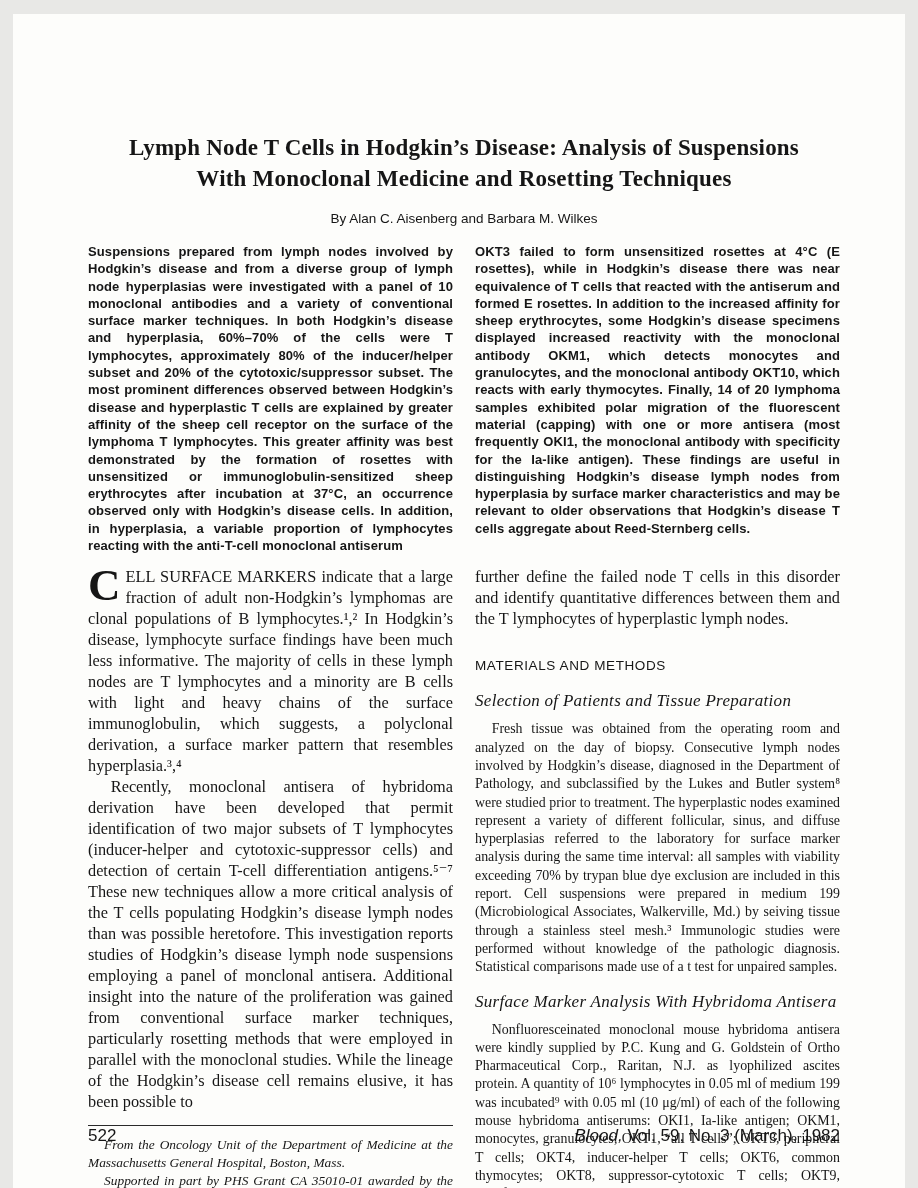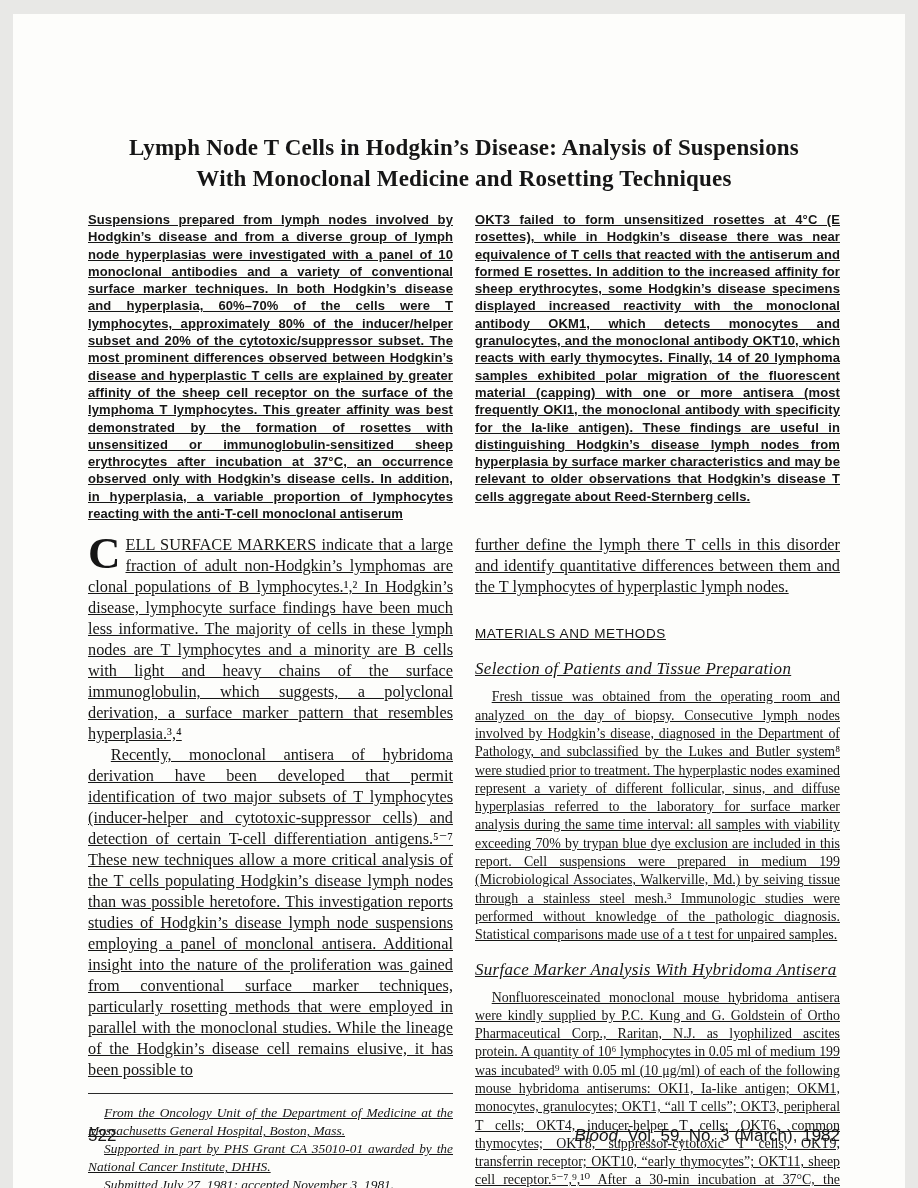--- a/index.html
+++ b/index.html
@@ -25,21 +25,21 @@
     max-width:720px;
   }
   .byline{
     text-align:center;
     font-family:"Liberation Sans","DejaVu Sans",sans-serif;
     font-size:13.5px;
     margin-top:17px;
   }
   
   .cols{display:flex;gap:22px;}
-  .col{flex:1 1 0;min-width:0;text-decoration:underline;}
+  .col{flex:1 1 0;min-width:0;}
   
   .abstract{margin-top:17px;}
   .abstract .col{
     font-family:"Liberation Sans","DejaVu Sans",sans-serif;
     font-weight:bold;
     font-size:13px;
     line-height:17.3px;
     text-align:justify;
     letter-spacing:.1px;
   }
@@ -104,20 +104,21 @@
 </head>
 <body>
 
 <div class="page">
 
   <h1 class="title">
     <span style="display:block">Lymph Node T Cells in Hodgkin’s Disease: Analysis of Suspensions</span>
     <span style="display:block">With Monoclonal Medicine and Rosetting Techniques</span>
   </h1>
 
+  <div class="byline">By Alan C. Aisenberg and Barbara M. Wilkes</div>
 
   <div class="cols abstract">
     <div class="col">Suspensions prepared from lymph nodes involved by Hodgkin’s disease and from a diverse group of lymph node hyperplasias were investigated with a panel of 10 monoclonal antibodies and a variety of conventional surface marker techniques. In both Hodgkin’s disease and hyperplasia, 60%–70% of the cells were T lymphocytes, approximately 80% of the inducer/helper subset and 20% of the cytotoxic/suppressor subset. The most prominent differences observed between Hodgkin’s disease and hyperplastic T cells are explained by greater affinity of the sheep cell receptor on the surface of the lymphoma T lymphocytes. This greater affinity was best demonstrated by the formation of rosettes with unsensitized or immunoglobulin-sensitized sheep erythrocytes after incubation at 37°C, an occurrence observed only with Hodgkin’s disease cells. In addition, in hyperplasia, a variable proportion of lymphocytes reacting with the anti-T-cell monoclonal antiserum</div>
     <div class="col">OKT3 failed to form unsensitized rosettes at 4°C (E rosettes), while in Hodgkin’s disease there was near equivalence of T cells that reacted with the antiserum and formed E rosettes. In addition to the increased affinity for sheep erythrocytes, some Hodgkin’s disease specimens displayed increased reactivity with the monoclonal antibody OKM1, which detects monocytes and granulocytes, and the monoclonal antibody OKT10, which reacts with early thymocytes. Finally, 14 of 20 lymphoma samples exhibited polar migration of the fluorescent material (capping) with one or more antisera (most frequently OKI1, the monoclonal antibody with specificity for the Ia-like antigen). These findings are useful in distinguishing Hodgkin’s disease lymph nodes from hyperplasia by surface marker characteristics and may be relevant to older observations that Hodgkin’s disease T cells aggregate about Reed-Sternberg cells.</div>
   </div>
 
   <div class="cols bodyrow">
 
     <div class="col bodytext">
       <p>
@@ -128,21 +129,21 @@
       <div class="footnote">
         <p>From the Oncology Unit of the Department of Medicine at the Massachusetts General Hospital, Boston, Mass.</p>
         <p>Supported in part by PHS Grant CA 35010-01 awarded by the National Cancer Institute, DHHS.</p>
         <p>Submitted July 27, 1981; accepted November 3, 1981.</p>
         <p>Address reprint requests to Dr. Alan C. Aisenberg, Huntington Laboratories, Massachusetts General Hospital, Boston, Mass. 02114.</p>
 
       </div>
     </div>
 
     <div class="col bodytext">
-      <p>further define the lymph there T cells in this disorder and identify quantitative differences between them and the T lymphocytes of hyperplastic lymph nodes.</p>
+      <p>further define the failed node T cells in this disorder and identify quantitative differences between them and the T lymphocytes of hyperplastic lymph nodes.</p>
 
       <div class="section-heading">MATERIALS AND METHODS</div>
 
       <div class="sub-heading">Selection of Patients and Tissue Preparation</div>
       <div class="methods">
         <p>Fresh tissue was obtained from the operating room and analyzed on the day of biopsy. Consecutive lymph nodes involved by Hodgkin’s disease, diagnosed in the Department of Pathology, and subclassified by the Lukes and Butler system⁸ were studied prior to treatment. The hyperplastic nodes examined represent a variety of different follicular, sinus, and diffuse hyperplasias referred to the laboratory for surface marker analysis during the same time interval: all samples with viability exceeding 70% by trypan blue dye exclusion are included in this report. Cell suspensions were prepared in medium 199 (Microbiological Associates, Walkerville, Md.) by seiving tissue through a stainless steel mesh.³ Immunologic studies were performed without knowledge of the pathologic diagnosis. Statistical comparisons made use of a t test for unpaired samples.</p>
       </div>
 
       <div class="sub-heading">Surface Marker Analysis With Hybridoma Antisera</div>
       <div class="methods">

